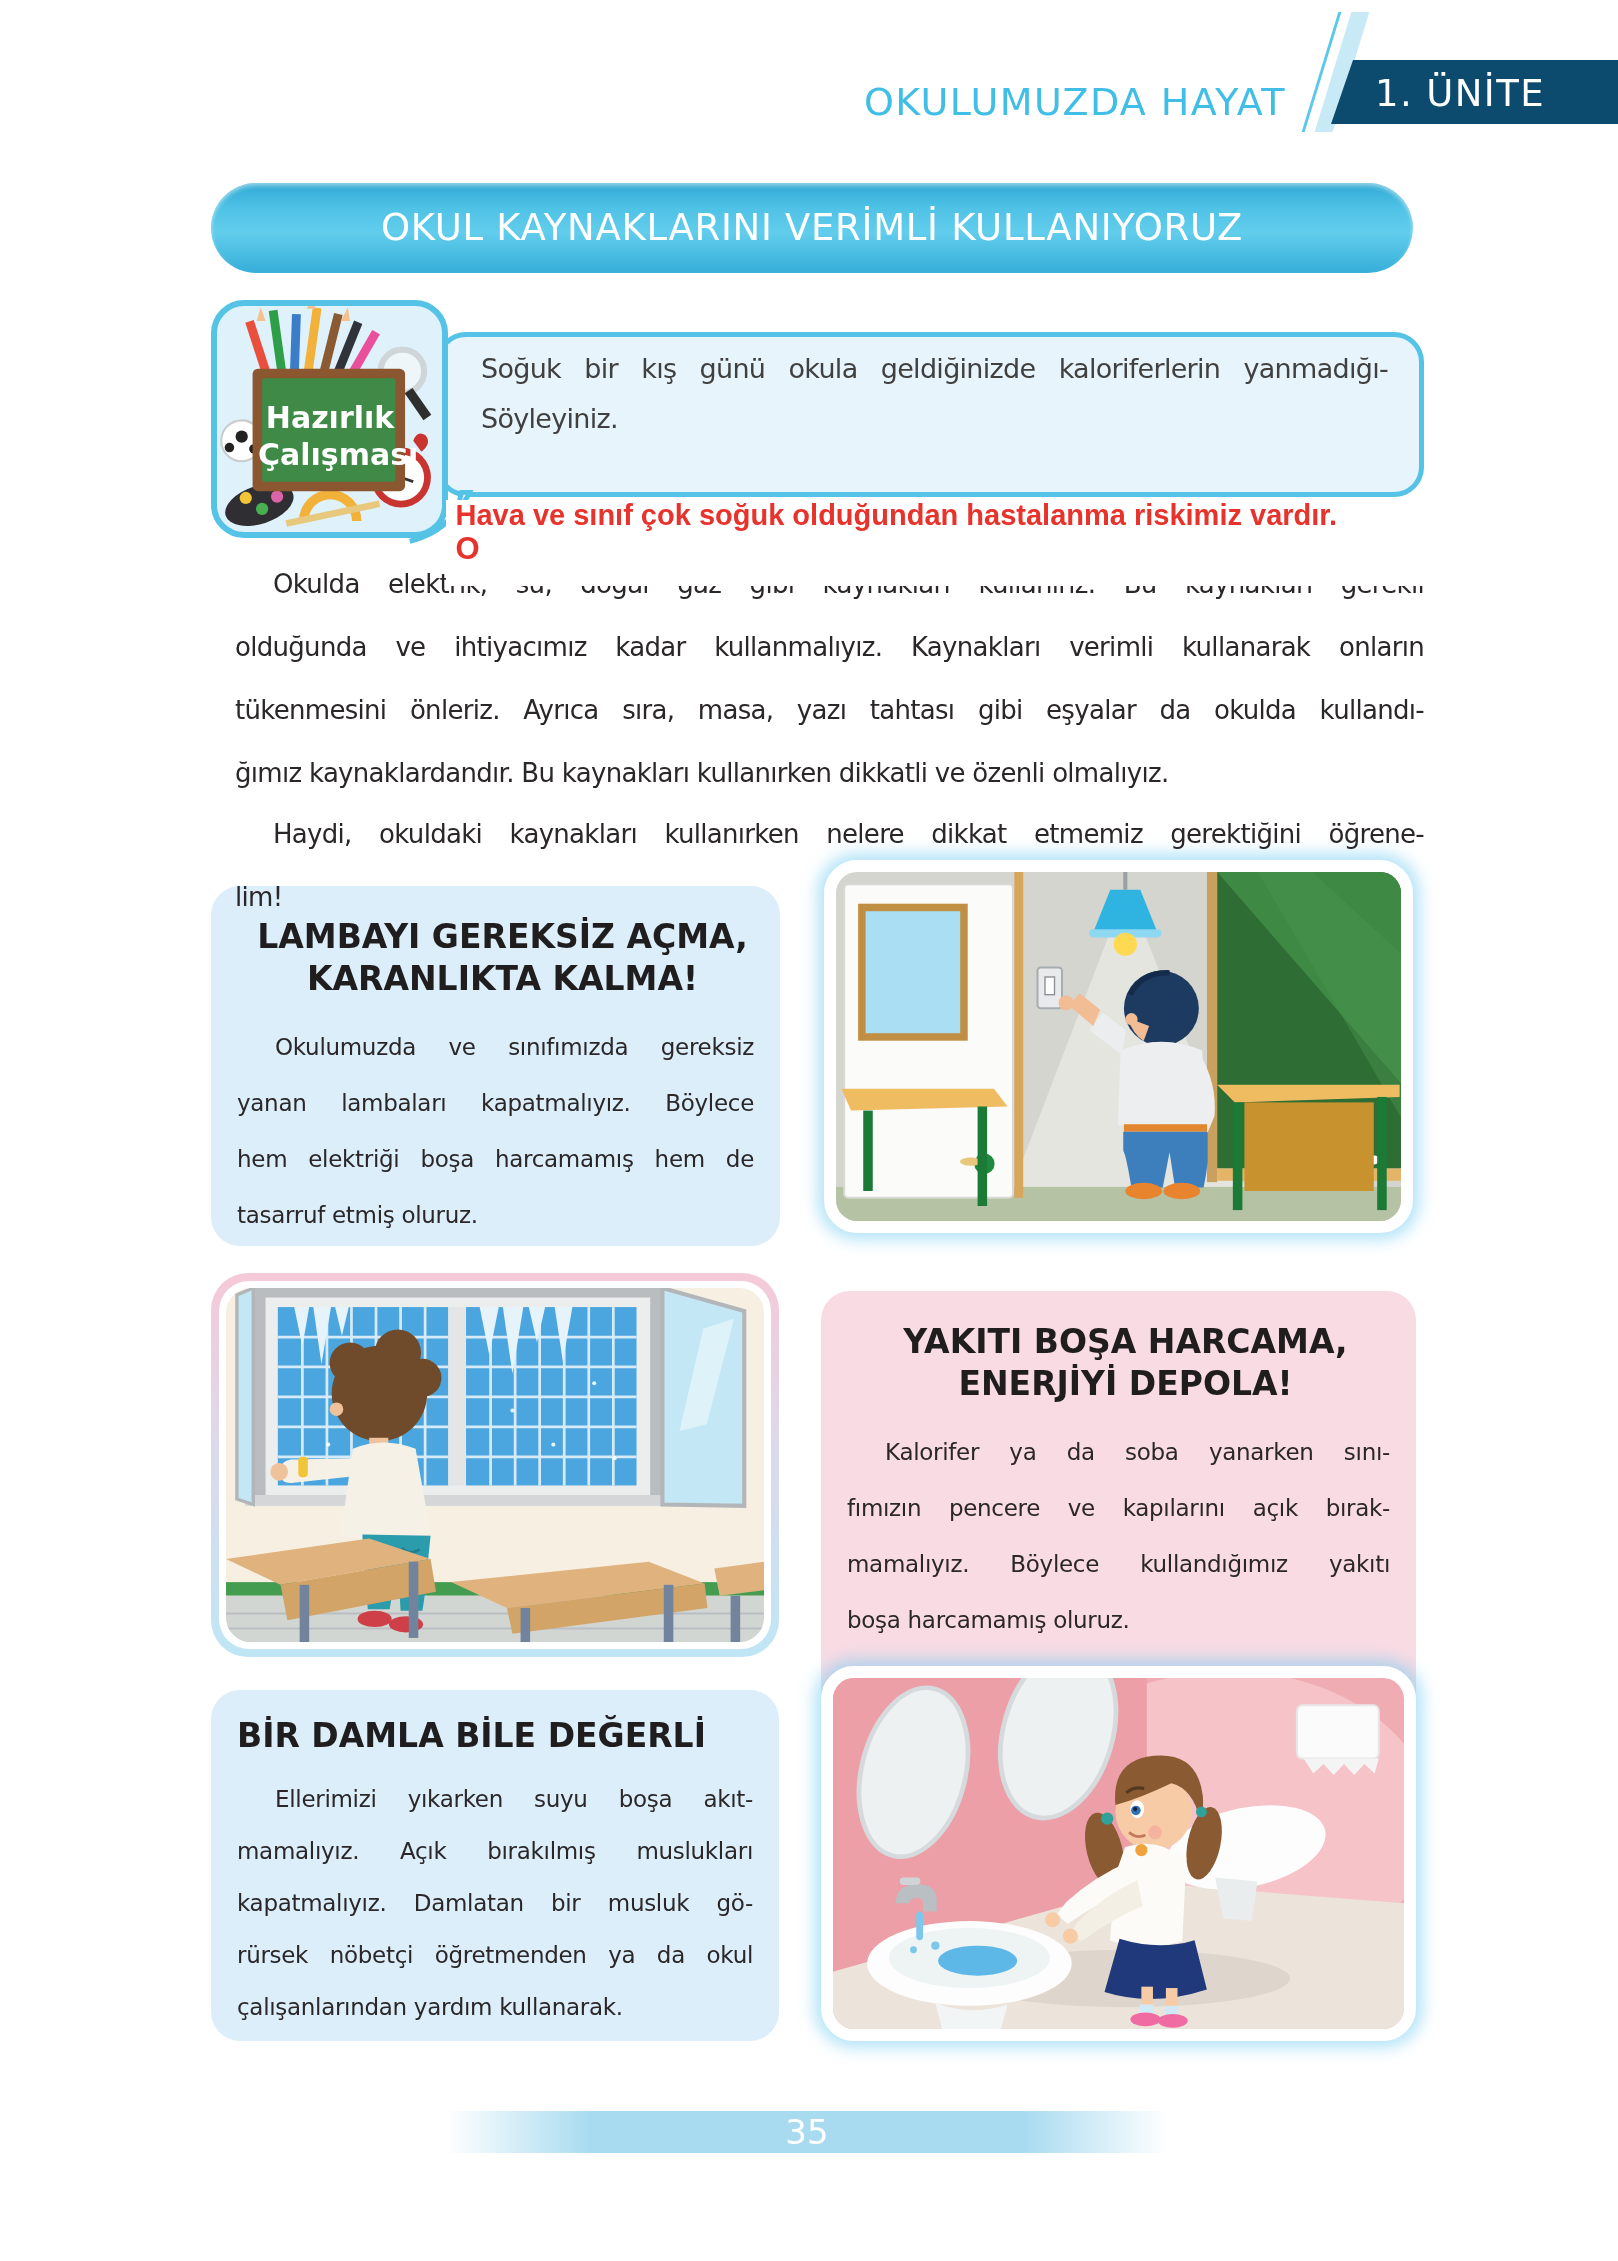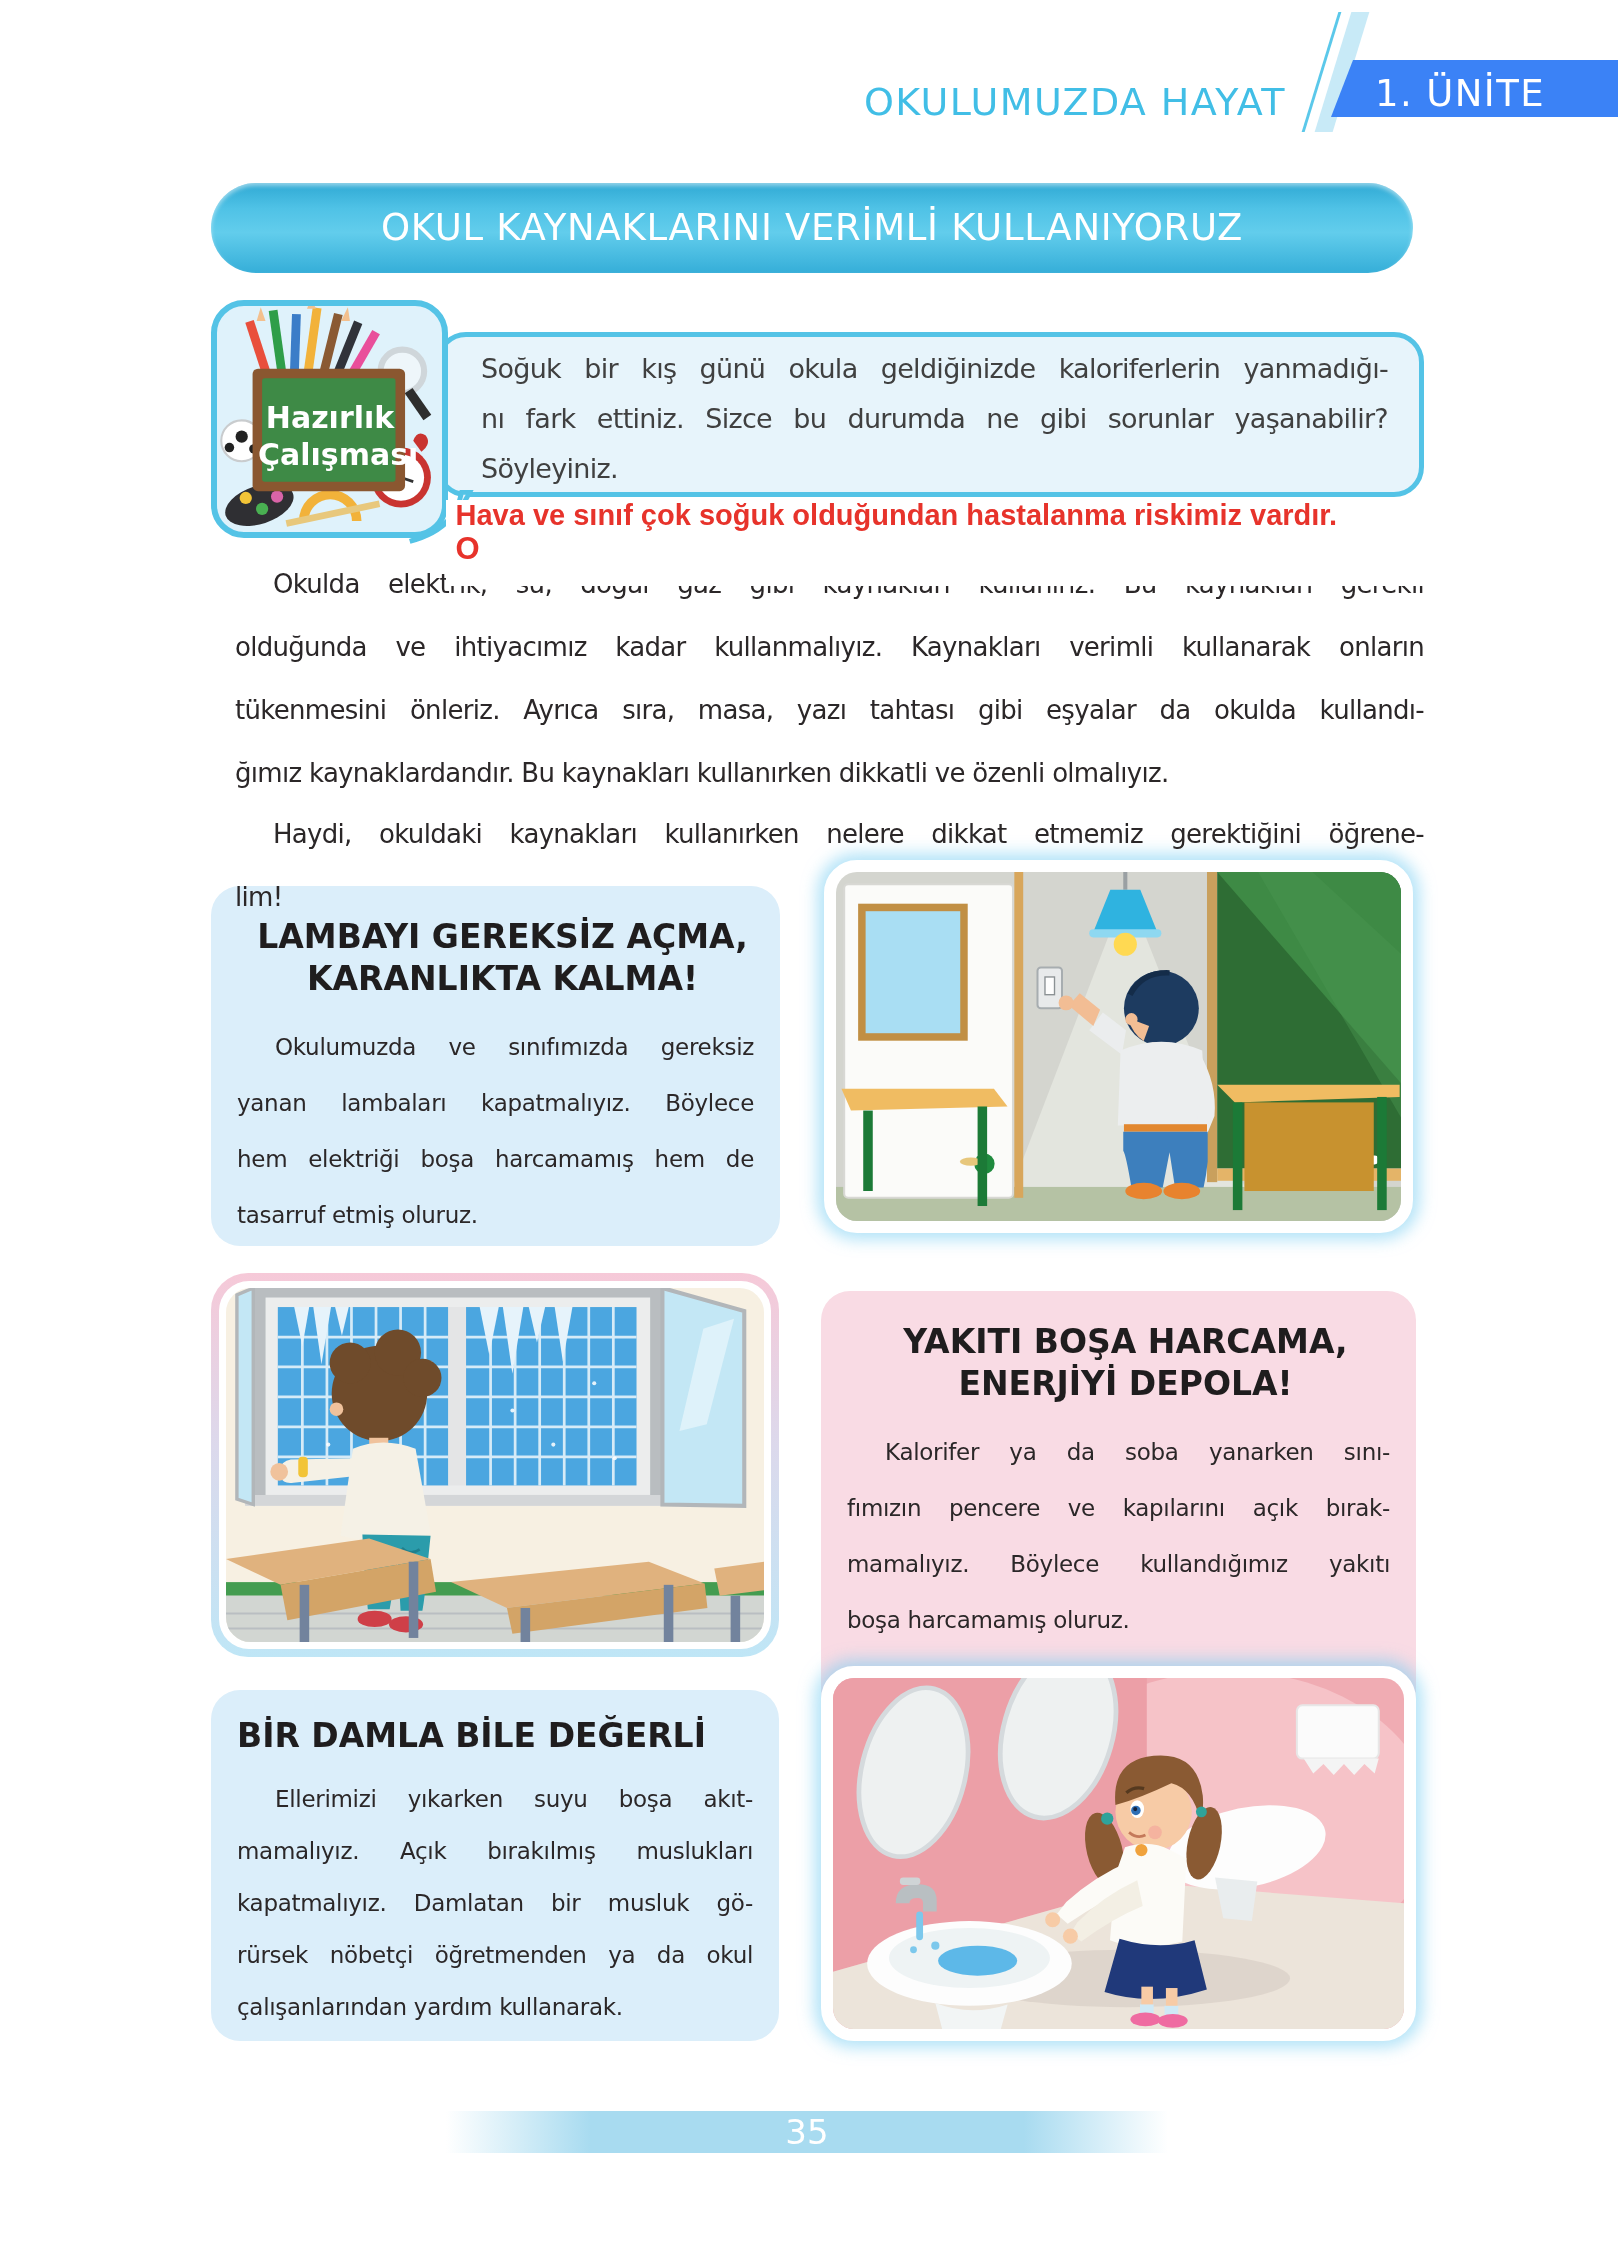--- a/index.html
+++ b/index.html
@@ -12,21 +12,21 @@
   .lessontitle{font-size:37px;color:#ffffff;letter-spacing:0.7px;text-align:center;}
   .qtext{font-size:27px;letter-spacing:-0.7px;line-height:50px;color:#404040;}
   .bodytxt{font-size:26px;letter-spacing:-0.7px;line-height:63px;color:#2b2728;}
   .sbody{font-size:23px;letter-spacing:-0.3px;line-height:56px;color:#2b2728;}
   .sbody3{font-size:23px;letter-spacing:-0.3px;line-height:52px;color:#2b2728;}
   .shead{font-size:33px;font-weight:600;line-height:42px;text-align:center;color:#1f1d1e;}
   .jline{text-align:justify;text-align-last:justify;}
   .lastline{text-align-last:left;}
   .ind{padding-left:38px;}
   
-  .unitbanner{left:1331px;top:60px;width:288px;height:57px;background:#3b82f6;
+  .unitbanner{left:1331px;top:60px;width:288px;height:64px;background:#0c4a6e;
               clip-path:polygon(22px 0,100% 0,100% 100%,0 100%);}
   .unitbanner .lbl{position:absolute;left:44px;top:0;line-height:67px;}
   .stripe{background:#c8eaf7;transform:skewX(-17deg);}
   .stripe.thin{background:#5bc8ea;}
   
   .titlepill{left:211px;top:183px;width:1202px;height:90px;border-radius:45px;
              background:linear-gradient(180deg,#2fa9d4 0%,#4fc2e6 28%,#62cdec 55%,#35aed8 100%);
              box-shadow:inset 0 2.7px 4.1px rgba(255,255,255,.5);}
   .titlepill .lbl{position:absolute;width:100%;line-height:90px;}
   
@@ -134,21 +134,20 @@
       <rect x="66" y="106" width="196" height="152" rx="4" fill="#3e8a46"></rect>
     </svg>
   </div>
   <div class="abs boardlabel">
     <div>Hazırlık</div>
     <div>Çalışması</div>
   </div>
 
   <div class="abs qbox">
     <div class="qtext jline">Soğuk bir kış günü okula geldiğinizde kaloriferlerin yanmadığı-</div>
-    <div class="qtext jline">nı fark ettiniz. Sizce bu durumda ne gibi sorunlar yaşanabilir?</div>
     <div class="qtext jline lastline">Söyleyiniz.</div>
   </div>
   <svg class="abs qtail" width="75" height="59" viewBox="0 0 110 86">
     <path d="M98,6 Q74,56 10,78 Q48,68 68,46 Q82,28 86,6 Z" fill="#e7f4fb" stroke="#54c3e6" stroke-width="7"></path>
   </svg>
 
   <div class="abs introp">
     <div class="bodytxt jline ind">Okulda elektrik, su, doğal gaz gibi kaynakları kullanırız. Bu kaynakları gerekli</div>
     <div class="bodytxt jline">olduğunda ve ihtiyacımız kadar kullanmalıyız. Kaynakları verimli kullanarak onların</div>
     <div class="bodytxt jline">tükenmesini önleriz. Ayrıca sıra, masa, yazı tahtası gibi eşyalar da okulda kullandı-</div>

